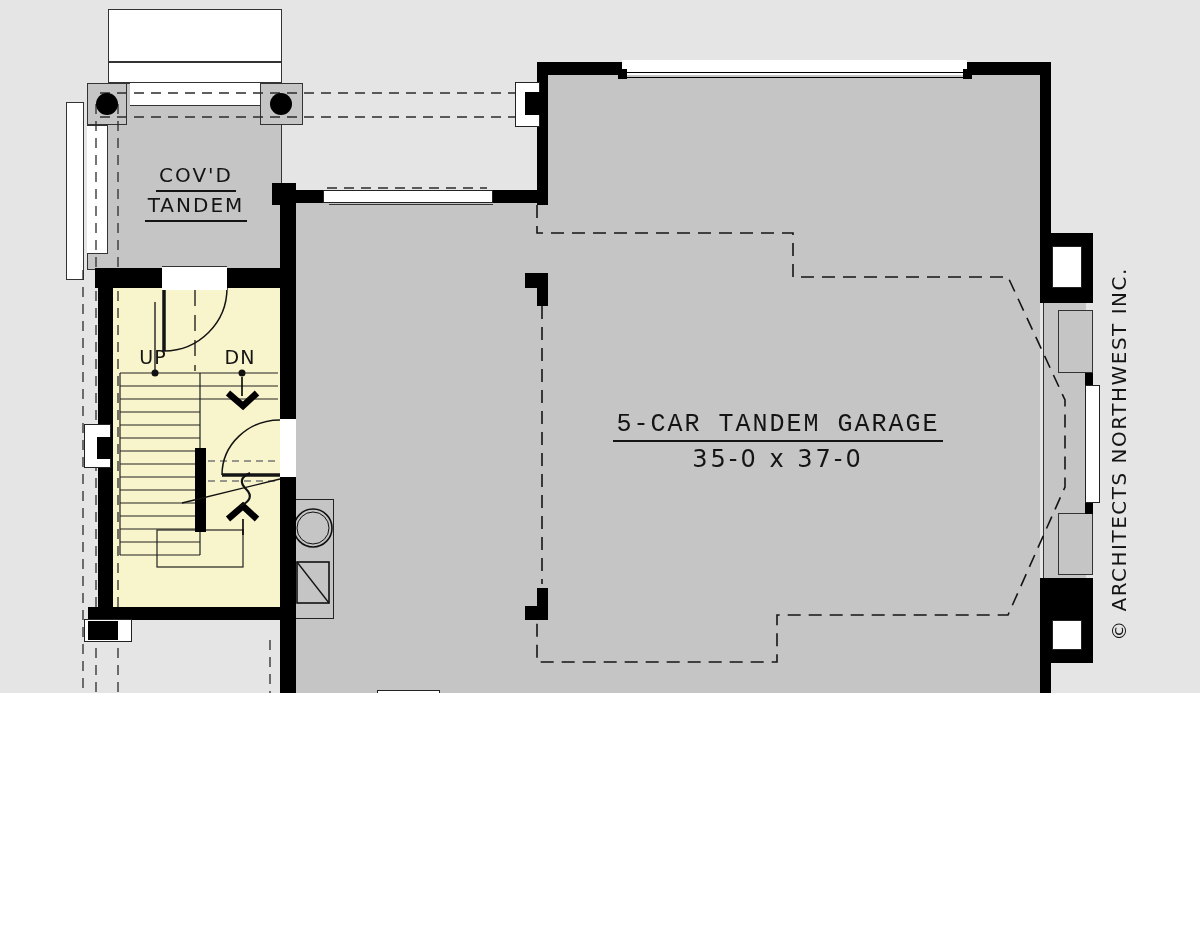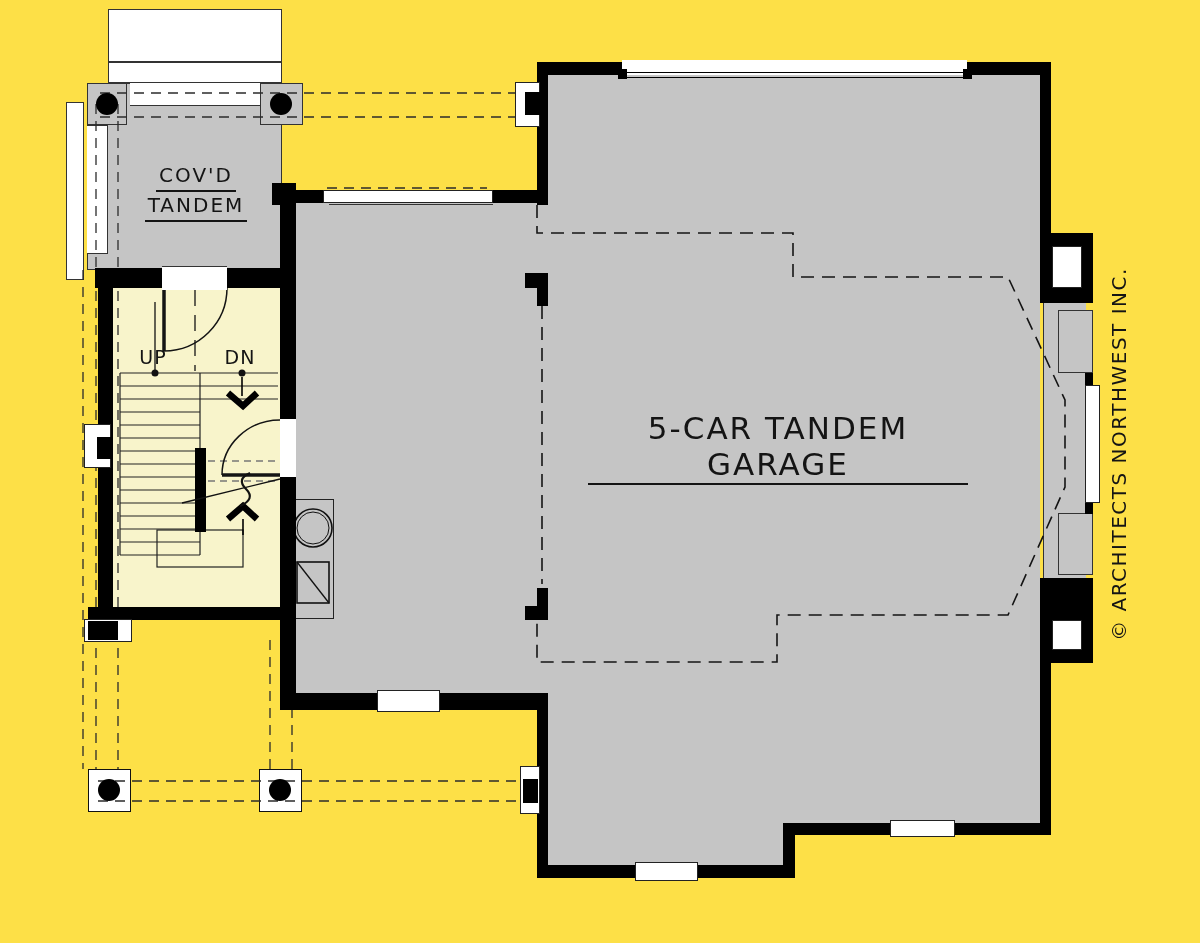--- a/index.html
+++ b/index.html
@@ -1,30 +1,30 @@
 <!DOCTYPE html>
 <html><head>
 <meta charset="utf-8">
 <style>
   html,body{margin:0;padding:0;background:#fff;}
-  .plan{position:relative;width:1200px;height:943px;background:#fde047;overflow:hidden;
+  .plan{position:relative;width:1200px;height:693px;background:#e5e5e5;overflow:hidden;
         font-family:"DejaVu Sans",sans-serif;color:#111;}
   .abs{position:absolute;}
   .gray{background:#c5c5c5;}
   .yellow{background:#f8f4cb;}
   .wall{background:#000;}
   .thin{border:1px solid #333;box-sizing:border-box;}
   .thin15{border:1.5px solid #333;box-sizing:border-box;}
   .white{background:#fff;}
   .win{background:#fff;border:1px solid #222;box-sizing:border-box;}
   svg.overlay{position:absolute;left:0;top:0;pointer-events:none;}
   .label{position:absolute;text-align:center;letter-spacing:2px;color:#141414;}
   .u{display:inline-block;border-bottom:2px solid #141414;padding:0 3px 1px 3px;}
   .porch-label{font-size:20px;line-height:27px;font-weight:500;}
-  .garage-name{font-size:31px;letter-spacing:2px;font-weight:500;}
+  .garage-name{font-size:25px;letter-spacing:2px;font-weight:500;font-family:Liberation Mono, monospace;}
   .garage-dims{font-size:24px;letter-spacing:3px;margin-top:3px;font-weight:500;}
   .updn{font-size:19px;letter-spacing:1px;font-weight:500;}
   .copyright{font-size:20px;letter-spacing:1.5px;white-space:nowrap;
              transform:rotate(-90deg);transform-origin:center center;font-weight:500;}
 </style>
 </head>
 <body>
 
 <div class="plan">
 
@@ -184,20 +184,21 @@
   <div class="abs win" style="left:84px;top:619px;width:48px;height:23px;"></div>
   <div class="abs wall" style="left:88px;top:621px;width:30px;height:19px;"></div>
 
   <div class="label porch-label" style="left:126px;top:162px;width:140px;">
     <span class="u">COV'D</span><br>
     <span class="u">TANDEM</span>
   </div>
 
   <div class="label" style="left:588px;top:410px;width:380px;">
     <span class="u garage-name">5-CAR TANDEM GARAGE</span>
+    <div class="garage-dims">35-0 x 37-0</div>
   </div>
 
   <div class="label updn" style="left:133px;top:346px;width:40px;">UP</div>
   <div class="label updn" style="left:220px;top:346px;width:40px;">DN</div>
 
   <div class="label copyright" style="left:909px;top:442px;width:420px;height:24px;">© ARCHITECTS NORTHWEST INC.</div>
 
 </div>
 
 </body></html>

